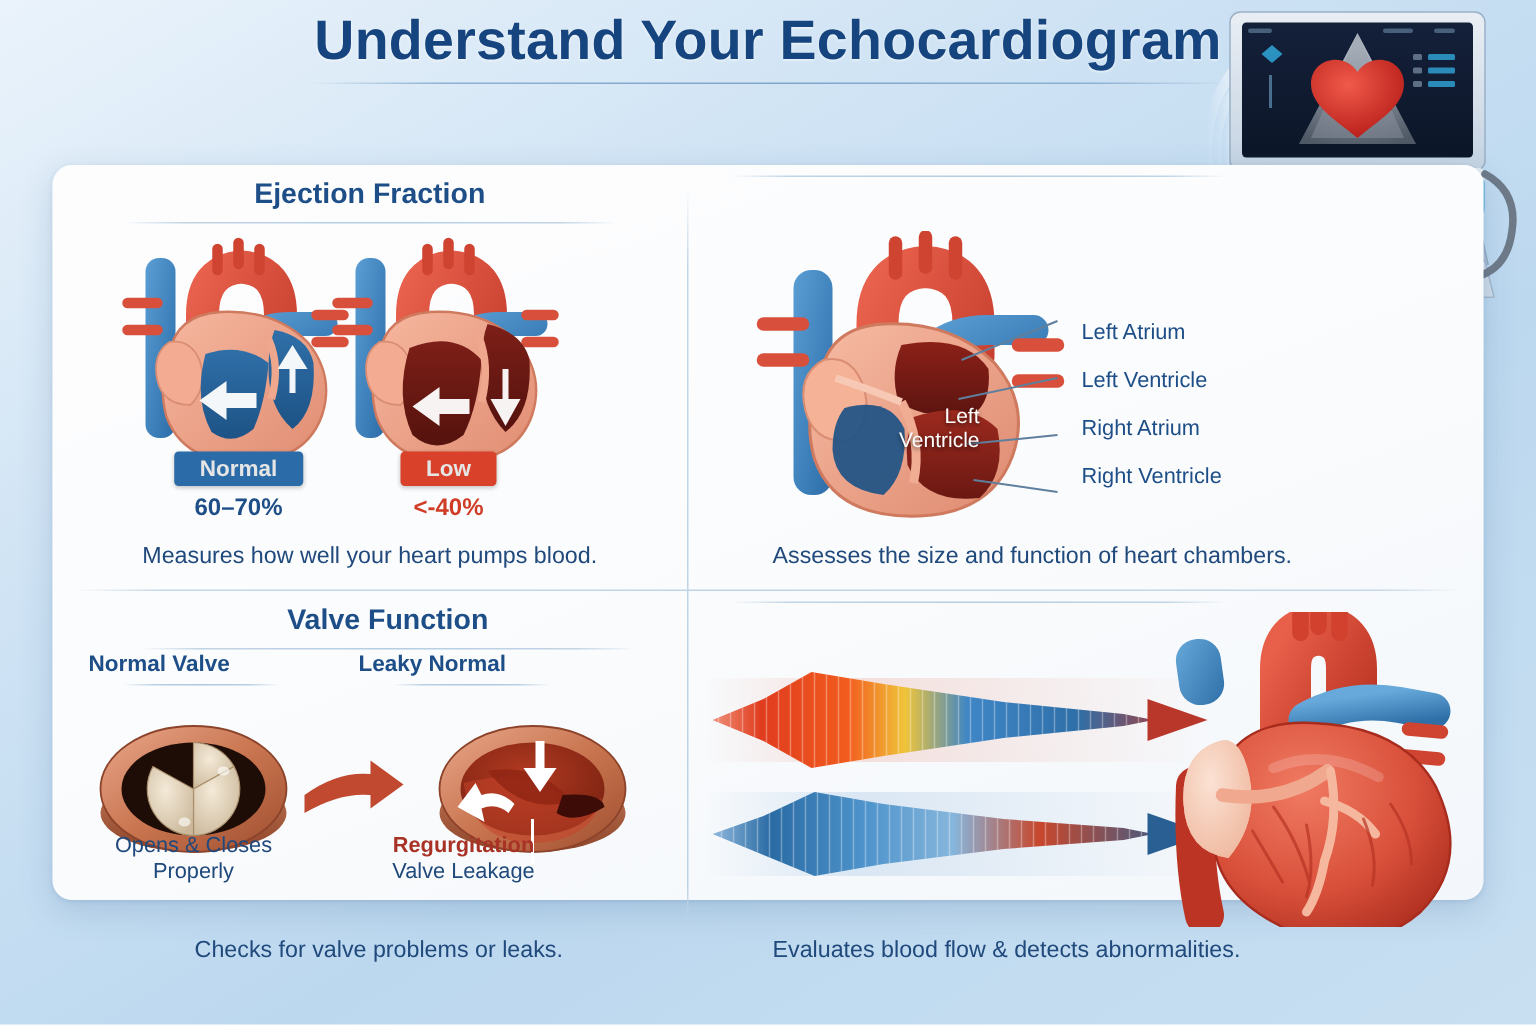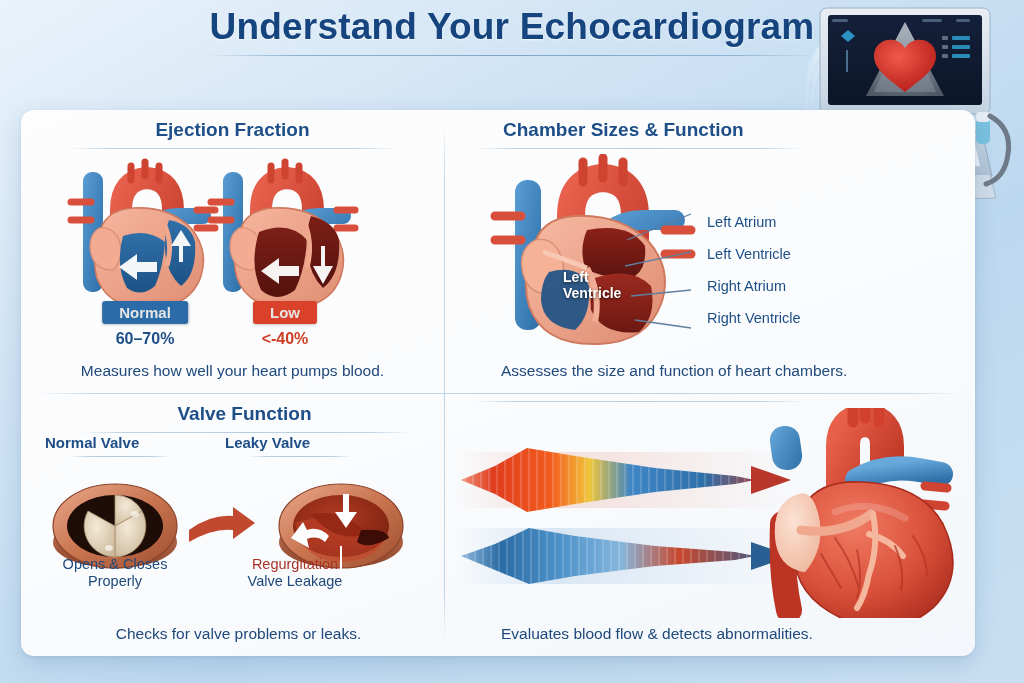--- a/index.html
+++ b/index.html
@@ -21,21 +21,21 @@
     width:612px;height:1px;margin:7px auto 0;
     background:linear-gradient(to right,rgba(120,160,200,0),#8fb2d2 14%,#7ea5c8 50%,#8fb2d2 86%,rgba(120,160,200,0));
   }
   .subtitle{
     margin-top:9px;font-size:22px;font-weight:bold;color:#27598e;
     text-shadow:0 1px 2px rgba(255,255,255,.7);
   }
 
   
   .card{
-    position:absolute;left:21px;top:110px;width:954px;height:546px;
+    position:absolute;left:35px;top:110px;width:954px;height:490px;
     background:linear-gradient(160deg,#fdfdfe 0%,#fbfcfd 45%,#f3f7fb 100%);
     border-radius:13px;
     box-shadow:0 7px 22px rgba(60,100,150,.20), 0 1px 3px rgba(60,100,150,.12);
   }
   .vrule{
     position:absolute;left:423px;top:16px;width:1px;height:514px;
     background:linear-gradient(to bottom,rgba(150,180,210,0),#c3d6e6 10%,#bcd1e4 90%,rgba(150,180,210,0));
   }
   .hrule{
     position:absolute;left:14px;top:283px;width:926px;height:1px;
@@ -91,21 +91,21 @@
   .v-head{
     position:absolute;top:40px;width:150px;
     font-size:15px;font-weight:bold;color:#1d4e87;
   }
   .v-head .ul{
     width:104px;height:1px;margin:5px auto 0;
     background:linear-gradient(to right,rgba(150,180,210,0),#b9cfe2 20%,#b0c8de 50%,#b9cfe2 80%,rgba(150,180,210,0));
   }
   .v-cap{position:absolute;top:162px;width:160px;text-align:center;line-height:1.18;}
   .v-cap .l1{font-size:14.5px;color:#20497c;}
-  .v-cap .l1.warn{color:#a93226;font-weight:normal;}
+  .v-cap .l1.warn{color:#a93226;font-weight:bold;}
   .v-cap .l2{font-size:14.5px;color:#20497c;}
 </style>
 </head>
 <body>
 
 <div class="stage">
 
   <svg width="300" height="215" viewBox="0 0 300 215" style="position:absolute;left:724px;top:0;">
     <defs>
       <linearGradient id="mono" x1="0" y1="0" x2="0" y2="1">
@@ -314,21 +314,20 @@
           </svg>
           <div class="badge b-low">Low</div>
           <div class="pct pct-l">&lt;-40%</div>
         </div>
       </div>
 
       <div class="caption">Measures how well your heart pumps blood.</div>
     </div>
 
     <div class="panel p-tr">
-      <div class="p-title">Chamber Sizes &amp; Function</div>
       <div class="p-rule"></div>
 
       <svg width="250" height="200" viewBox="0 0 250 200" style="position:absolute;left:34px;top:44px;">
         <defs>
           <linearGradient id="mus2" x1="0" y1="0" x2="1" y2="1">
             <stop offset="0" stop-color="#f7bba4"></stop>
               <stop offset="1" stop-color="#de8a6f"></stop>
           </linearGradient>
           <linearGradient id="ch2" x1="0" y1="0" x2="0" y2="1">
             <stop offset="0" stop-color="#8b2118"></stop>
@@ -374,39 +373,39 @@
           <line x1="152" y1="142" x2="212" y2="136"></line>
           <line x1="156" y1="166" x2="212" y2="174"></line>
         </g>
       </svg>
 
       <div class="lbl" style="left:262px;top:104px;">Left Atrium</div>
       <div class="lbl" style="left:262px;top:136px;">Left Ventricle</div>
       <div class="lbl" style="left:262px;top:168px;">Right Atrium</div>
       <div class="lbl" style="left:262px;top:200px;">Right Ventricle</div>
 
-      <div style="position:absolute;left:118px;top:160px;width:76px;text-align:left;line-height:1.12;
-                  font-size:14px;font-weight:bold;color:#fff;text-shadow:0 1px 3px rgba(0,0,0,.6);">
+      <div style="position:absolute;left:118px;top:160px;width:76px;text-align:right;line-height:1.12;
+                  font-size:14px;font-weight:normal;color:#fff;text-shadow:0 1px 3px rgba(0,0,0,.6);">
         <div>Left</div>
         <div>Ventricle</div>
       </div>
 
       <div class="caption">Assesses the size and function of heart chambers.</div>
     </div>
 
     <div class="panel p-bl">
       <div class="p-title">Valve Function</div>
       <div class="p-rule"></div>
 
       <div class="v-head" style="left:24px;">
         <span>Normal Valve</span>
         <div class="ul"></div>
       </div>
       <div class="v-head" style="left:204px;">
-        <span>Leaky Valve</span>
+        <span>Leaky Normal</span>
         <div class="ul"></div>
       </div>
 
       <svg width="380" height="110" viewBox="0 0 380 110" style="position:absolute;left:22px;top:78px;">
         <defs>
           <linearGradient id="rimg" x1="0" y1="0" x2="1" y2="1">
             <stop offset="0" stop-color="#e9a88c"></stop>
               <stop offset="0.5" stop-color="#c97550"></stop>
               <stop offset="1" stop-color="#9e4e2f"></stop>
           </linearGradient>

